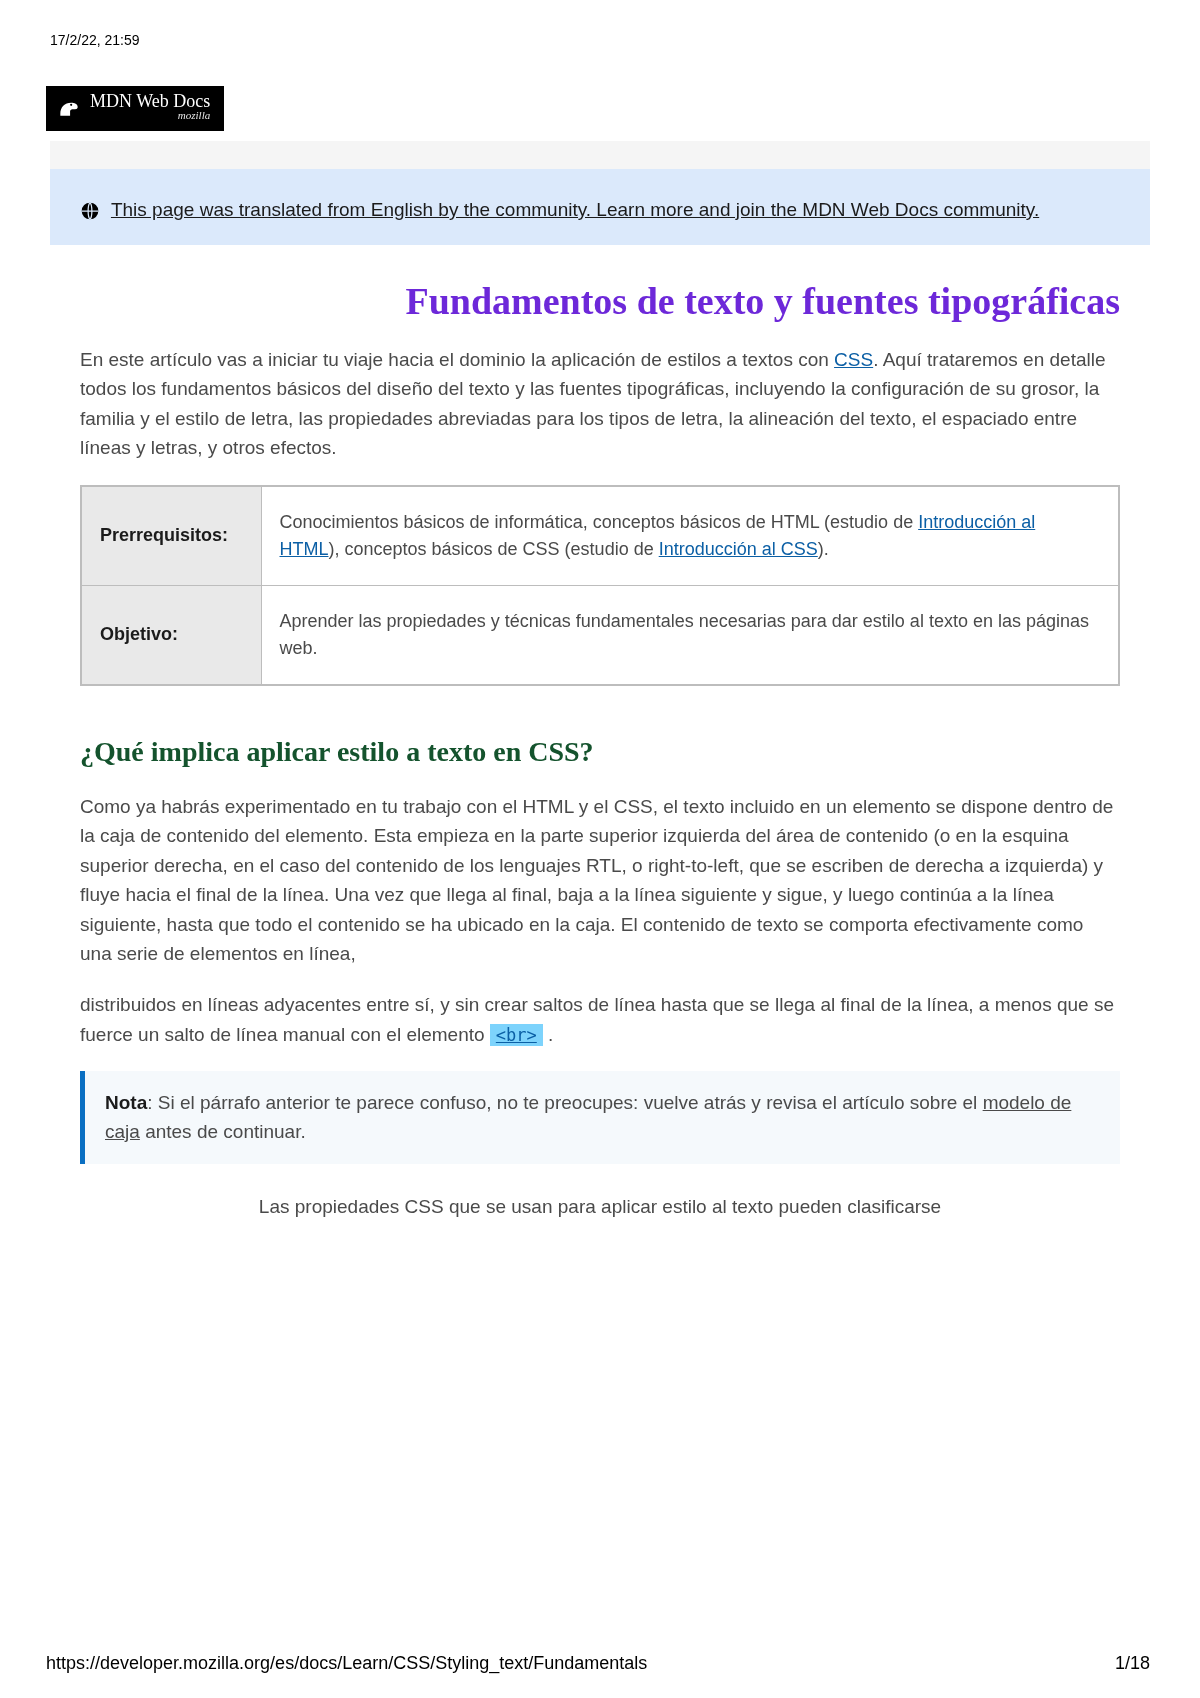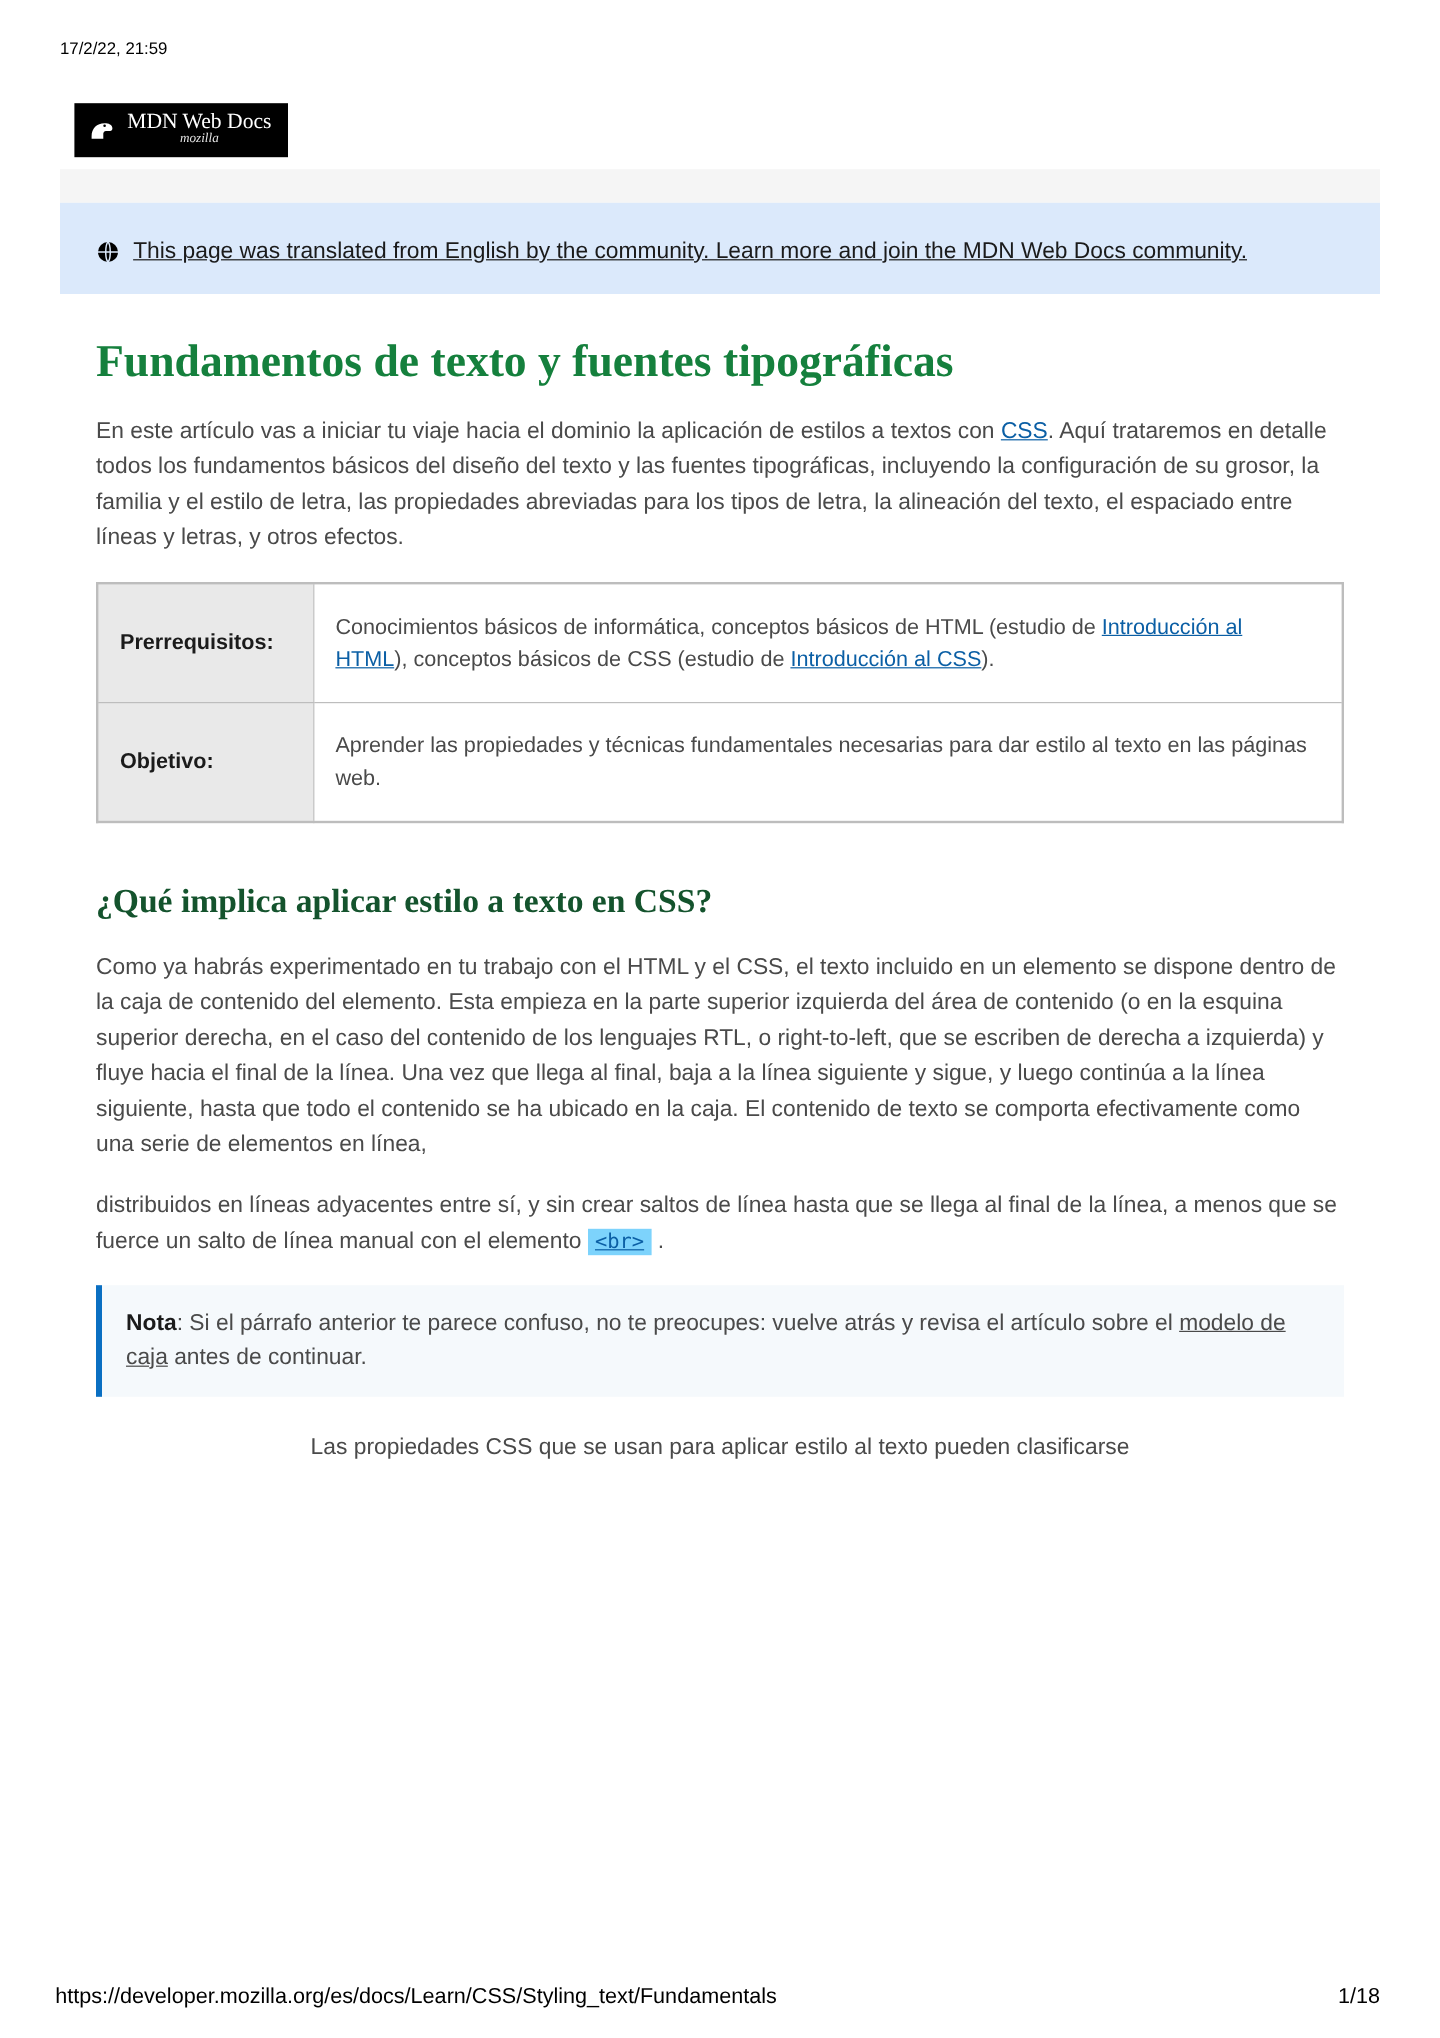--- a/index.html
+++ b/index.html
@@ -13,35 +13,35 @@
   }
   .header-meta {
     display: flex;
     justify-content: space-between;
     font-size: 14px;
     color: #000;
     padding: 32px 64px 0 50px;
     font-family: Arial, sans-serif;
   }
   .logo-bar {
-    margin: 30px 50px 0 58px;
+    margin: 30px 50px 0 42px;
     padding: 8px 0 10px 4px;
   }
   .logo {
     display: inline-flex;
     align-items: center;
     background: #000;
     color: #fff;
     padding: 6px 14px 10px 10px;
     font-size: 18px;
     font-family: Georgia, serif;
   }
   .logo svg { margin-right: 8px; }
   .logo-text { display:flex; flex-direction:column; line-height:1; }
-  .logo-sub { font-size: 11px; text-align:center; opacity:0.9; font-style:italic;}
+  .logo-sub { font-size: 11px; text-align:right; opacity:0.9; font-style:italic;}
   .grey-strip {
     background:#f5f5f5;
     height: 28px;
     margin: 0 50px;
   }
   .banner {
     background: #dbe9fb;
     margin: 0 50px;
     padding: 30px 30px 24px 30px;
     font-size: 19px;
@@ -55,21 +55,22 @@
   }
   .content {
     margin: 0 50px;
     padding: 0 30px;
   }
   h1.title {
     font-family: Georgia, 'Times New Roman', serif;
     font-weight: 700;
     font-size: 38px;
     margin: 34px 0 22px 0;
-    color:#15803d;
+    color:#6d28d9;
+    text-align:right;
   }
   p.intro, p.body {
     font-size: 19px;
     line-height: 1.55;
     color:#4a4a4a;
     margin-bottom: 22px;
   }
   a.link { color:#0b5fa5; text-decoration: underline; }
   table.meta {
     width: 100%;

